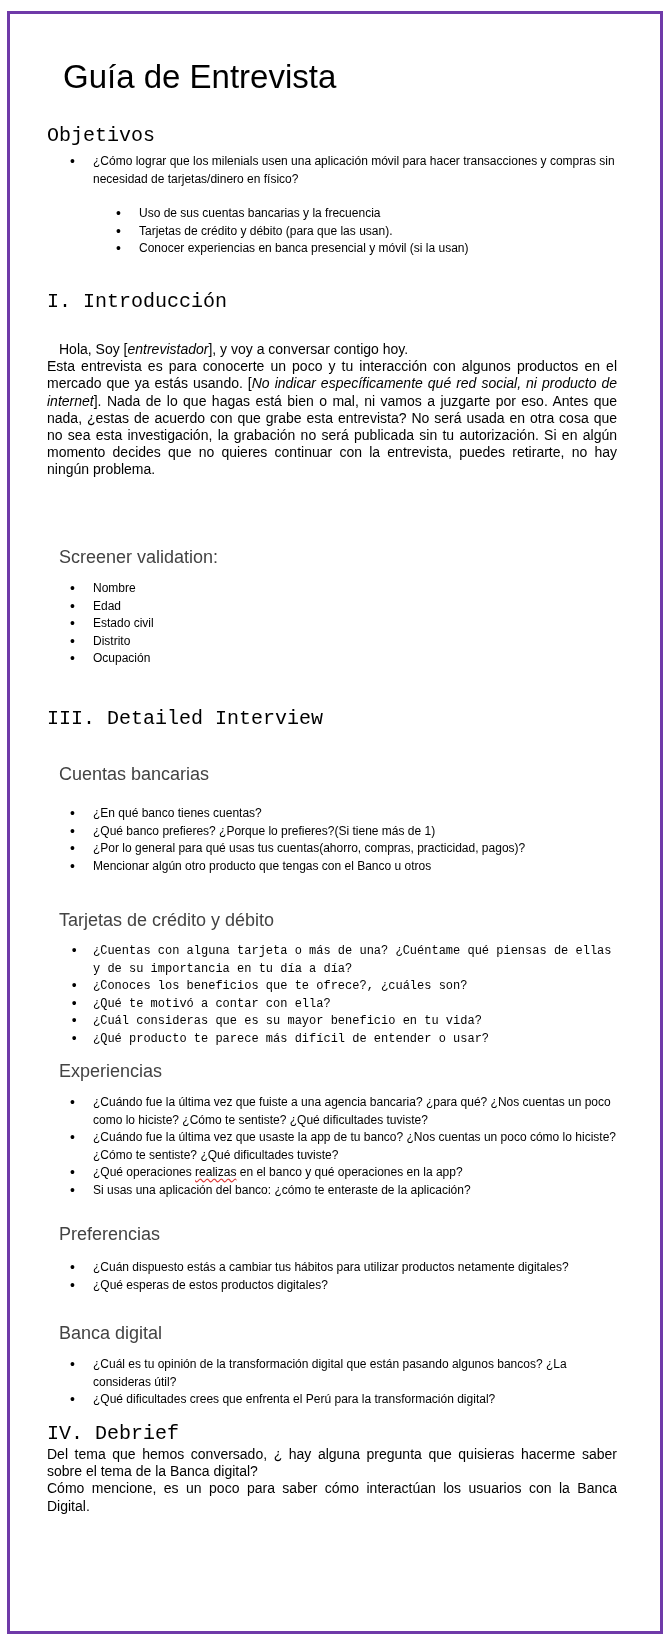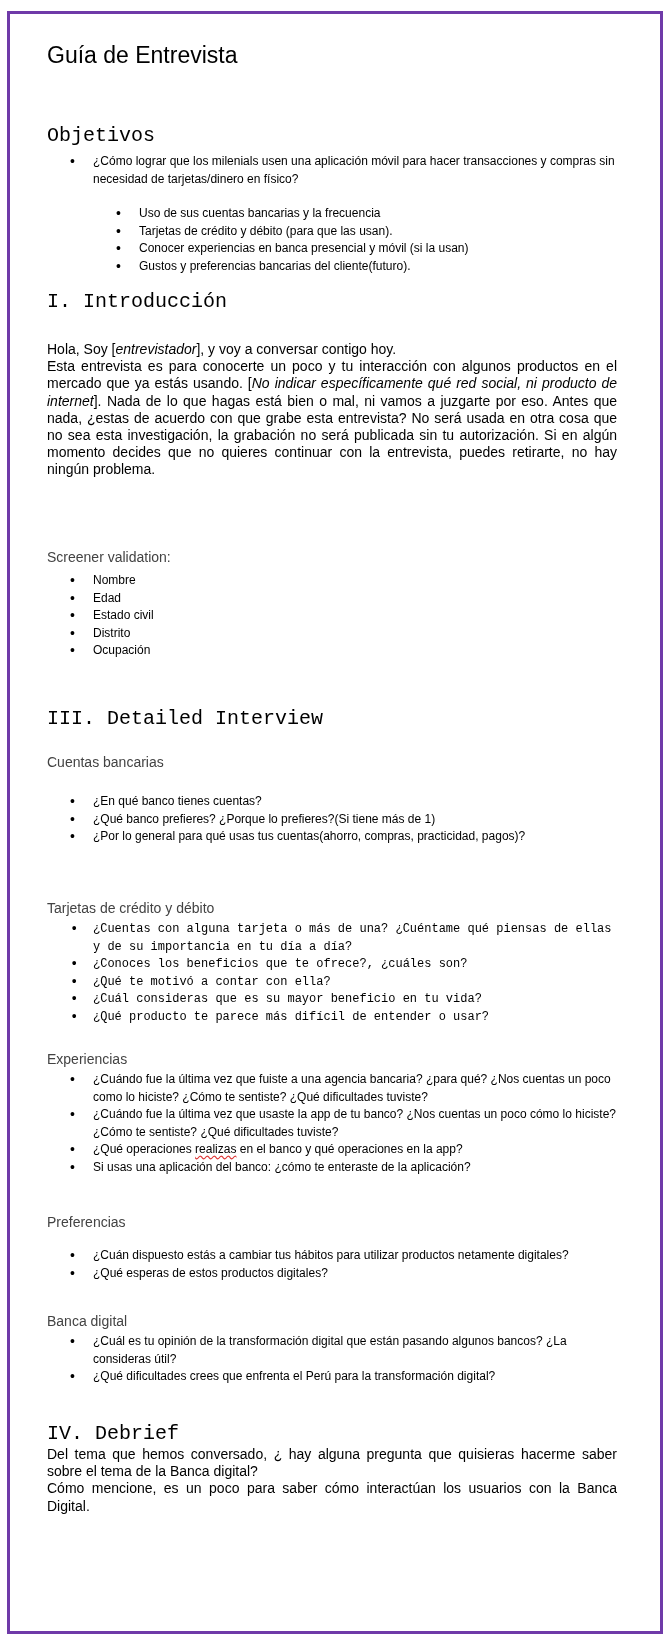--- a/index.html
+++ b/index.html
@@ -1,24 +1,24 @@
 <!DOCTYPE html>
 <html><head>
   <meta charset="utf-8">
   <style>
     html, body { margin: 0; padding: 0; background: #ffffff; }
     body { width: 668px; height: 1644px; position: relative; overflow: hidden;
            font-family: "Liberation Sans", sans-serif; color: #000; }
     .page { position: absolute; left: 7px; top: 11px; width: 650px; height: 1617px;
             border: 3px solid #6f3aa8; box-sizing: content-box; }
     .content { position: absolute; left: 37px; top: 0; width: 570px; }
-    h1 { font-weight: normal; font-size: 23px; margin: 0; position: absolute; top: 28px; left: 0; white-space: nowrap; }
+    h1 { font-weight: normal; font-size: 33px; margin: 16px; position: absolute; top: 28px; left: 0; white-space: nowrap; }
     .sec { position: absolute; left: 0; width: 570px; }
     h2 { font-weight: normal; font-size: 20px; margin: 0; color: #000; line-height: 24px; font-family: Liberation Mono, monospace; }
-    h3 { font-weight: normal; font-size: 14px; margin: 0; color: #434343; line-height: 22px; }
+    h3 { font-weight: normal; font-size: 18px; margin: 12px; color: #434343; line-height: 22px; }
     ul { margin: 0; padding: 0; list-style: none; }
     li { position: relative; font-size: 12px; line-height: 17.5px; padding-left: 46px; }
     li::before { content: "\2022"; position: absolute; left: 23px; top: 0; font-size: 14px; }
     ul.sub li { padding-left: 92px; }
     ul.sub li::before { left: 69px; }
     p { margin: 0; font-size: 14px; line-height: 17.2px; text-align: justify; }
     .misspelled { text-decoration: underline wavy #d33; text-underline-offset: 2px; }
   </style>
 </head>
 <body>
@@ -30,27 +30,26 @@
 
     <div class="sec" style="top:110px;">
       <h2>Objetivos</h2>
       <ul style="margin-top:5px;">
         <li>¿Cómo lograr que los milenials usen una aplicación móvil para hacer transacciones y compras sin necesidad de tarjetas/dinero en físico?</li>
       </ul>
       <ul class="sub" style="margin-top:17px;">
         <li>Uso de sus cuentas bancarias y la  frecuencia</li>
         <li>Tarjetas de crédito y débito (para que las usan).</li>
         <li>Conocer experiencias en banca presencial y móvil (si la usan)</li>
-        <li>Gustos y preferencias bancarias del cliente(futuro).</li>
       </ul>
     </div>
 
     <div class="sec" style="top:276px;">
       <h2>I. Introducción</h2>
-      <p style="margin-top:27px;"><span>Hola, Soy [</span><i>entrevistador</i><span>], y voy a conversar contigo hoy.</span></p>
+      <p style="margin-top:27px;margin-left:12px;"><span>Hola, Soy [</span><i>entrevistador</i><span>], y voy a conversar contigo hoy.</span></p>
       <p><span>Esta entrevista es para conocerte un poco y tu interacción con algunos productos en el mercado que ya estás usando. [</span><i>No indicar específicamente qué red social, ni producto de internet</i><span>]. Nada de lo que hagas está bien o mal, ni vamos a juzgarte por eso. Antes que nada, ¿estas de acuerdo con que grabe esta entrevista? No será usada en otra cosa que no sea esta investigación, la grabación no será publicada sin tu autorización. Si en algún momento decides que no quieres continuar con la entrevista, puedes retirarte, no hay ningún problema.</span></p>
     </div>
 
     <div class="sec" style="top:514px;">
       <h3 style="margin-top:18px;">Screener validation:</h3>
       <ul style="margin-top:4px;">
         <li>Nombre</li>
         <li>Edad</li>
         <li>Estado civil</li>
         <li>Distrito</li>
@@ -61,20 +60,21 @@
     <div class="sec" style="top:693px;">
       <h2>III. Detailed Interview</h2>
     </div>
 
     <div class="sec" style="top:737px;">
       <h3>Cuentas bancarias</h3>
       <ul style="margin-top:20px;">
         <li>¿En qué banco tienes cuentas?</li>
         <li>¿Qué banco prefieres? ¿Porque lo prefieres?(Si tiene más  de 1)</li>
         <li>¿Por lo general para qué usas tus cuentas(ahorro, compras, practicidad, pagos)?</li>
+        <li>Mencionar algún otro producto que tengas con el Banco u otros</li>
       </ul>
     </div>
 
     <div class="sec" style="top:883px;">
       <h3>Tarjetas de crédito y débito</h3>
       <ul style="margin-top:2px;font-family:Liberation Mono, monospace;">
         <li>¿Cuentas con alguna tarjeta o más de una? ¿Cuéntame qué piensas de ellas y de su importancia en tu día a día?</li>
         <li>¿Conoces los beneficios que te ofrece?, ¿cuáles son?</li>
         <li>¿Qué te motivó a contar con ella?</li>
         <li>¿Cuál consideras que es su mayor beneficio en tu vida?</li>

